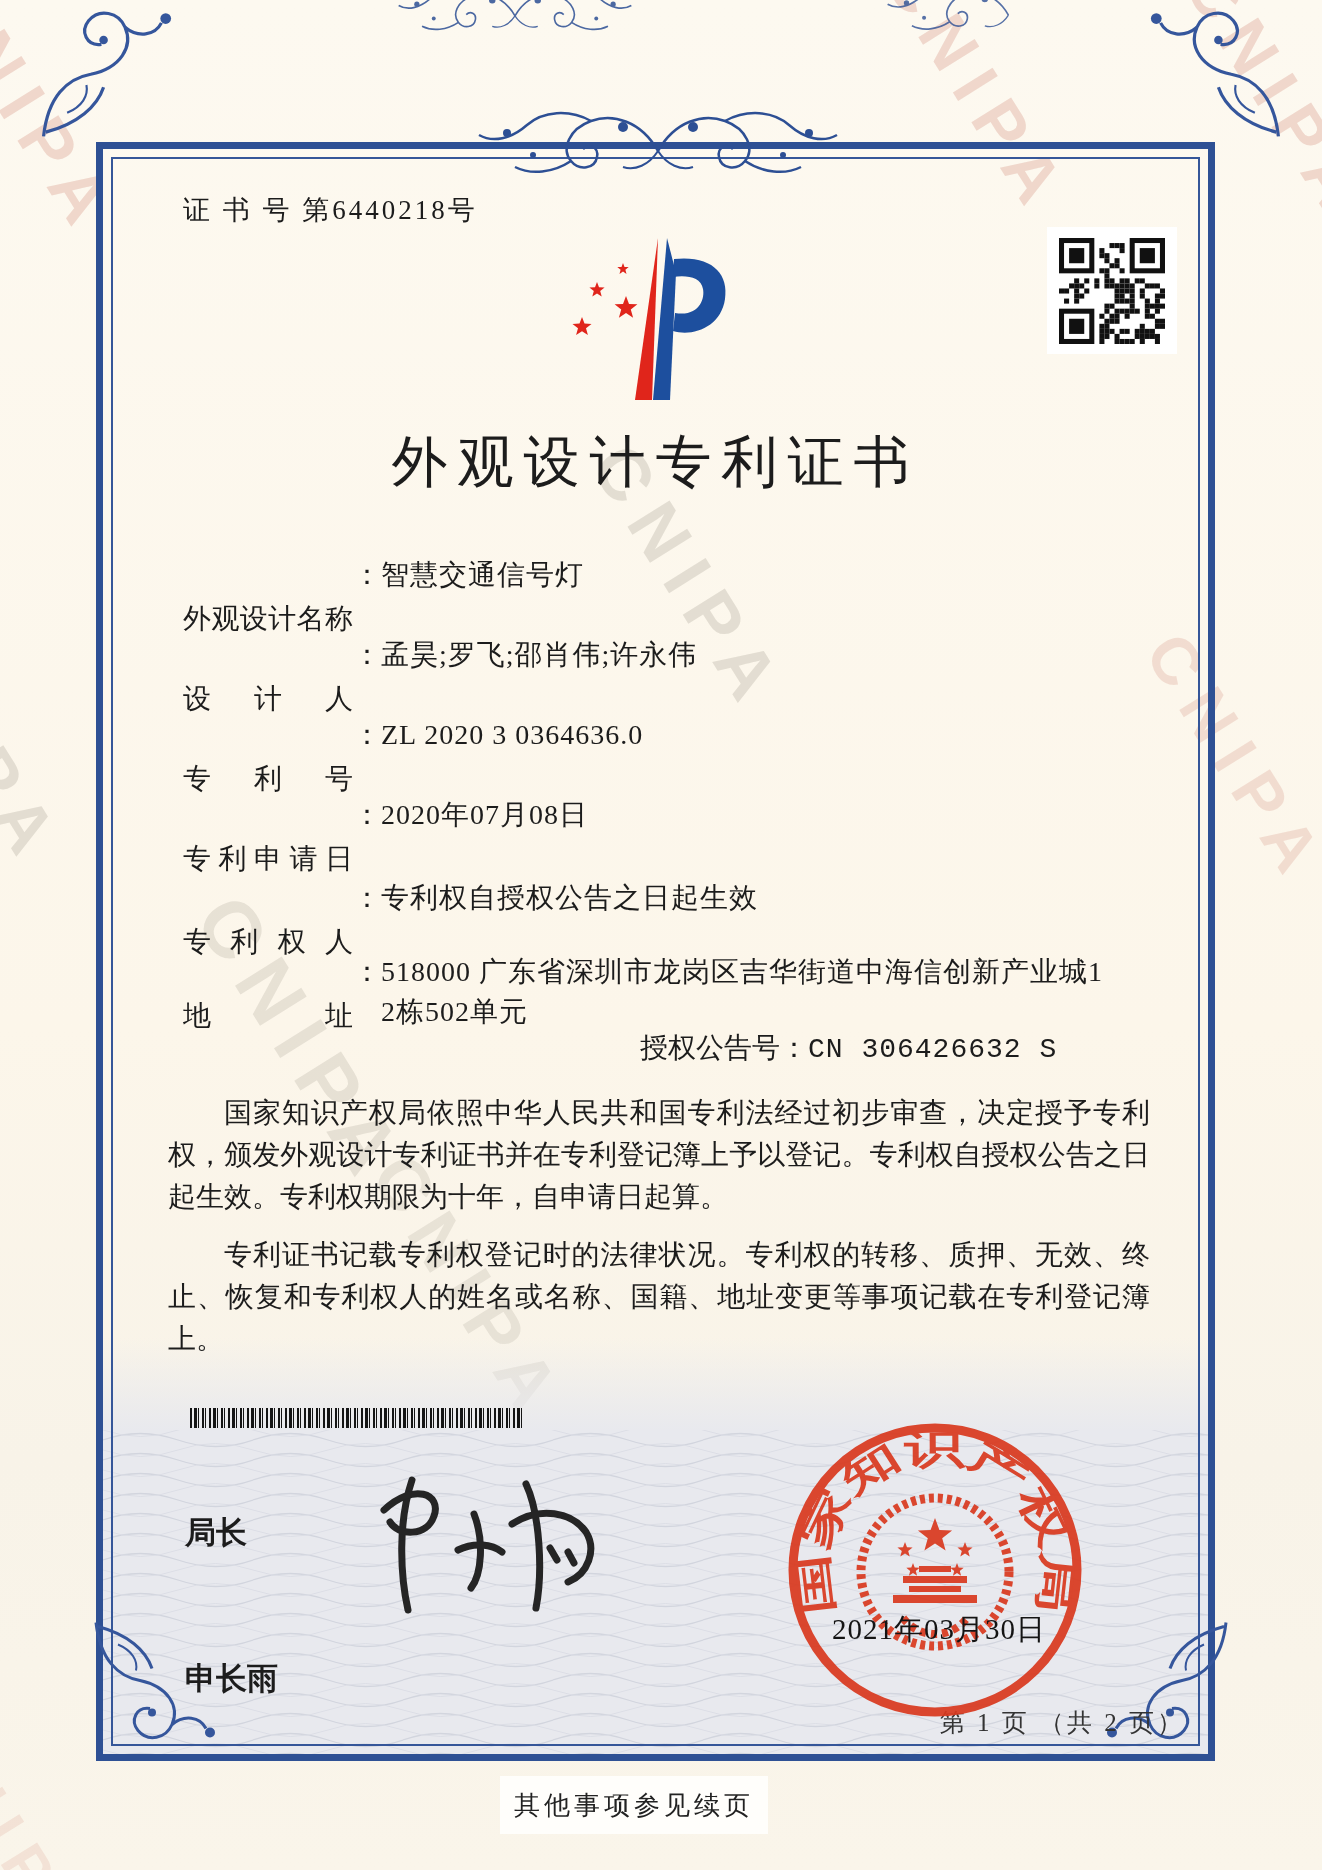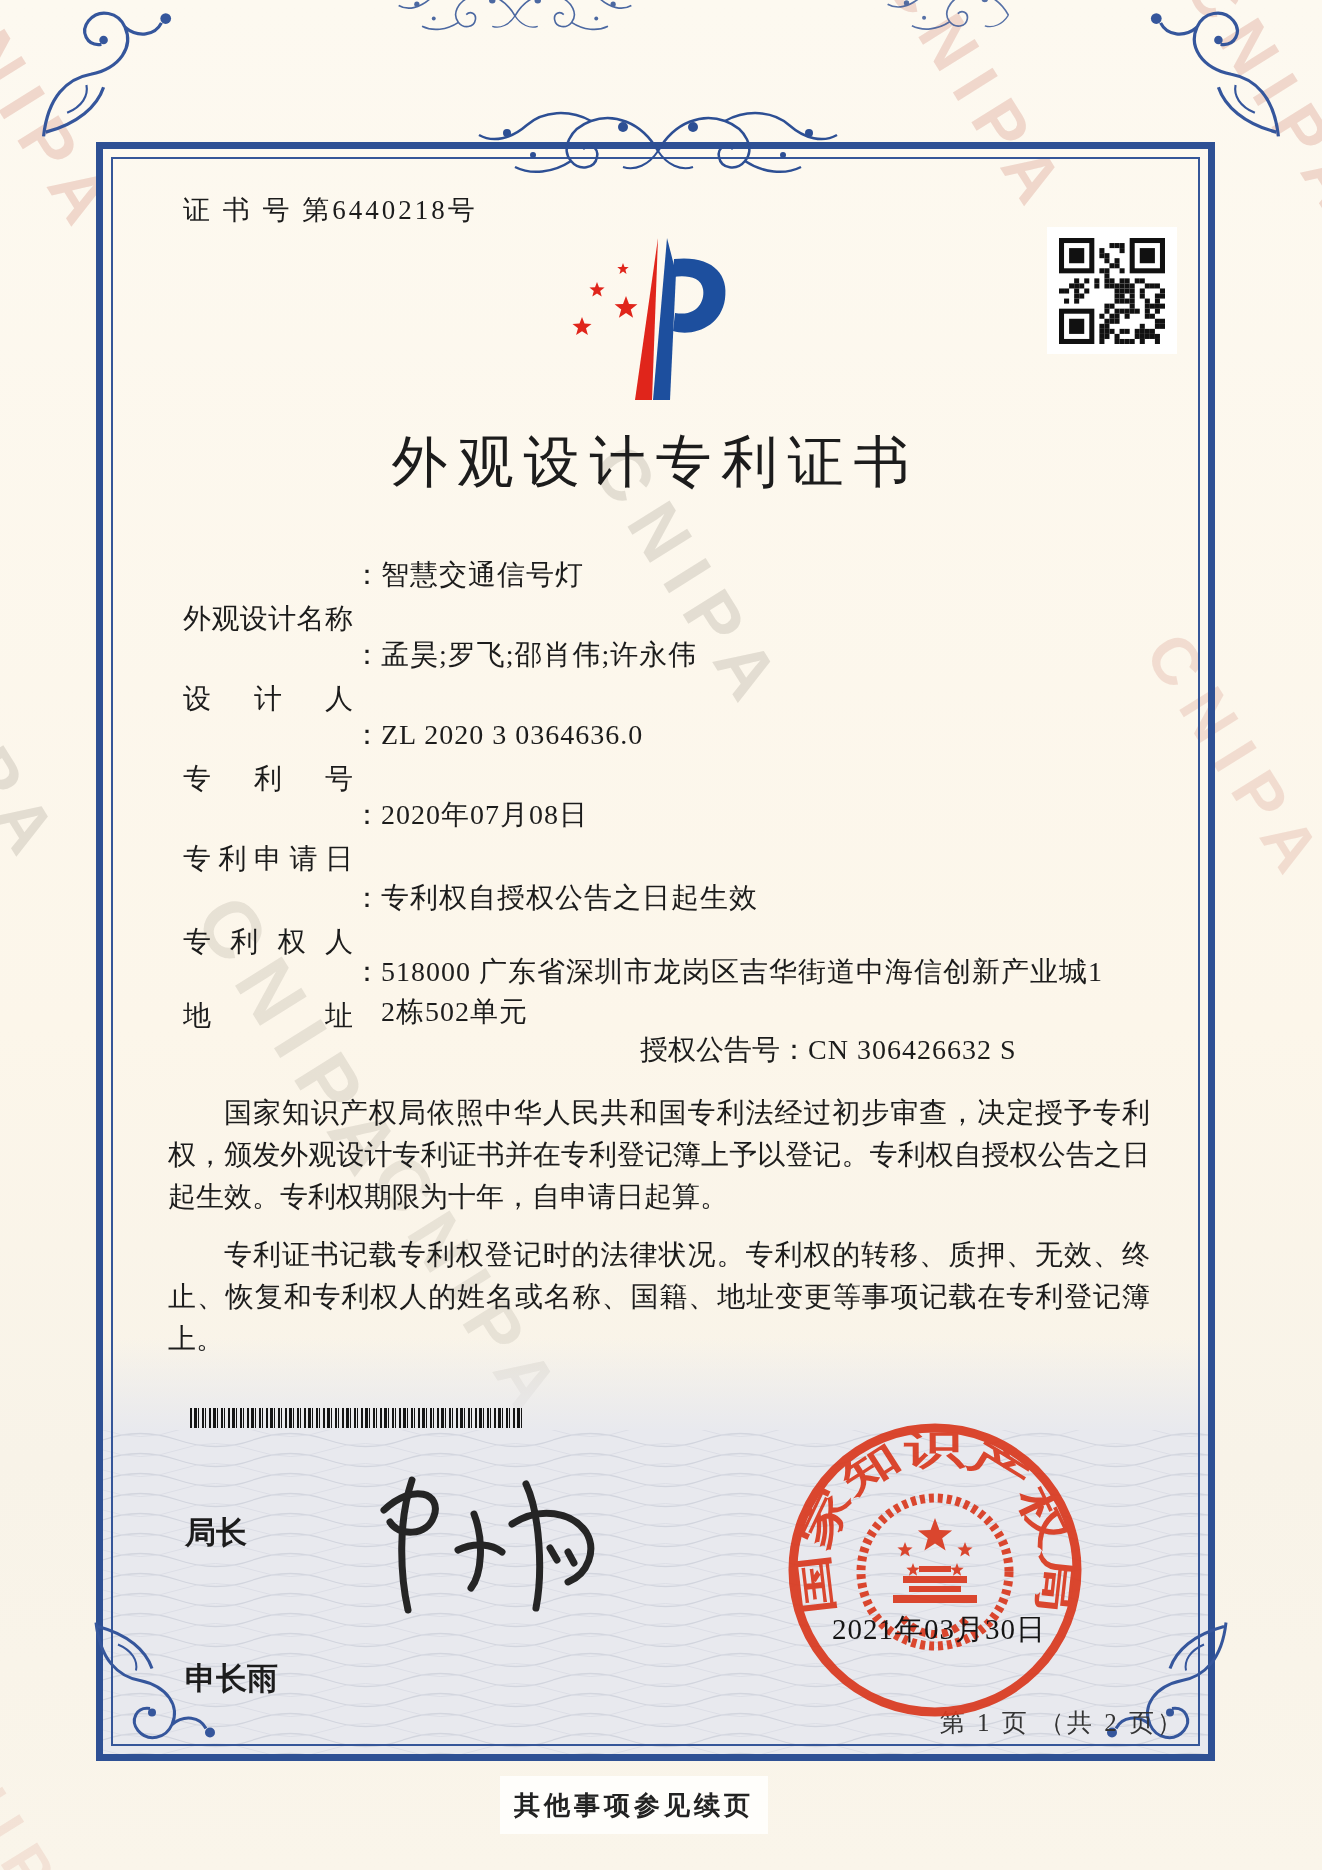--- a/index.html
+++ b/index.html
@@ -34,42 +34,42 @@
   .qr{left:1059px;top:238px;width:106px;height:106px;z-index:4;}
   .title{left:96px;top:425px;width:1119px;text-align:center;font-size:56px;font-weight:400;
          letter-spacing:10px;z-index:3;}
 
   
   .row{position:absolute;left:183px;font-size:28px;line-height:40px;z-index:3;white-space:nowrap;}
   .flabel{display:inline-block;width:170px;text-align:justify;text-align-last:justify;vertical-align:top;margin-top:44px;}
   .colon{display:inline-block;vertical-align:top;}
   .fvalue{display:inline-block;vertical-align:top;letter-spacing:1px;}
   .addr2{position:absolute;left:381px;top:992px;font-size:28px;line-height:40px;z-index:3;letter-spacing:1px;}
-  .grant-right{position:absolute;left:640px;top:1030px;font-size:28px;line-height:40px;z-index:3;white-space:nowrap;}
+  .grant-right{position:absolute;left:640px;top:1030px;font-size:28px;line-height:40px;z-index:3;white-space:nowrap;font-family:Liberation Mono, monospace;}
 
   
   .body-text{position:absolute;left:152px;top:1076px;width:1014px;font-size:28px;line-height:42px;
              text-align:justify;z-index:3;}
   .body-text p{margin:16px;text-indent:2em;}
 
   
   .barcode{position:absolute;left:190px;top:1408px;width:333px;height:20px;z-index:3;
     background:repeating-linear-gradient(90deg,#151515 0 2px,transparent 2px 4px,#151515 4px 7px,
       transparent 7px 8px,#151515 8px 9px,transparent 9px 12px,#151515 12px 14px,
       transparent 14px 15px,#151515 15px 16px,transparent 16px 19px);}
   .signer-title{position:absolute;left:185px;top:1512px;font:700 31px "Liberation Sans","DejaVu Sans",sans-serif;z-index:3;}
   .signer-name{position:absolute;left:185px;top:1658px;font:700 31px "Liberation Sans","DejaVu Sans",sans-serif;z-index:3;}
   .signature{position:absolute;left:350px;top:1452px;width:270px;height:195px;z-index:4;}
   .seal{position:absolute;left:785px;top:1420px;width:300px;height:300px;z-index:4;opacity:0.93;}
   .seal-date{position:absolute;left:820px;top:1610px;width:238px;text-align:center;font-size:29px;
              letter-spacing:1px;color:#141414;z-index:5;}
   .page-info{position:absolute;left:70px;top:1706px;width:1115px;text-align:right;font-size:25px;
              letter-spacing:3px;color:#333;z-index:3;}
   .note-box{position:absolute;left:500px;top:1776px;width:268px;height:58px;background:#fffefb;
-            z-index:3;display:flex;align-items:center;justify-content:center;font-weight:bold;}
+            z-index:3;display:flex;align-items:center;justify-content:center;}
   .note-text{font-size:26px;letter-spacing:4px;color:#222;}
 </style>
 </head>
 <body>
 
 <div class="page">
 
   <div class="wm pink" style="left:-20px;top:-40px;font-size:70px;">CNIPA</div>
   <div class="wm pink" style="left:935px;top:-55px;font-size:68px;">CNIPA</div>
   <div class="wm pink" style="left:1235px;top:-50px;font-size:68px;">CNIPA</div>

